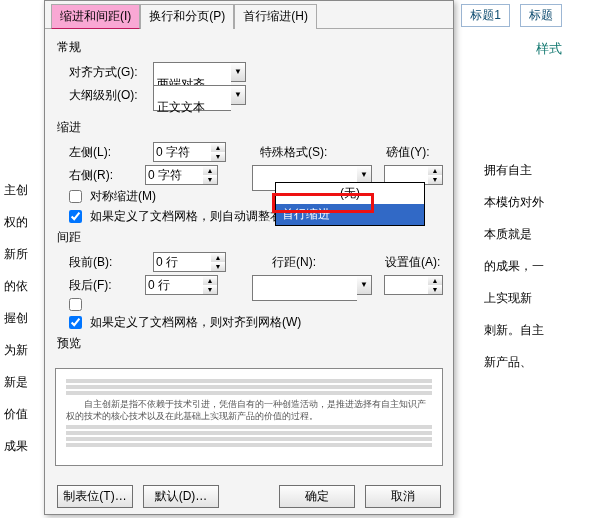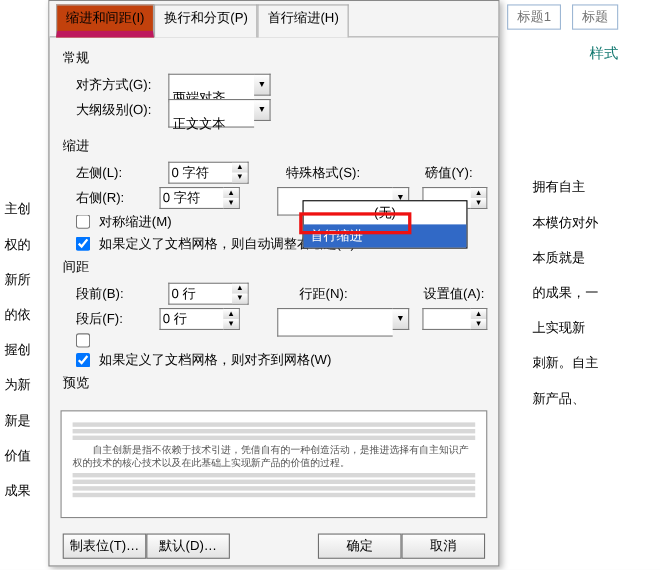--- a/index.html
+++ b/index.html
@@ -1,25 +1,25 @@
 <!DOCTYPE html>
 <html><head>
 <meta charset="utf-8">
 <style>
 *{box-sizing:border-box;margin:0;padding:0;font-family:"Microsoft YaHei",SimSun,Arial,sans-serif;font-size:12px;color:#000}
 body{background:#fff;width:600px;height:518px;position:relative;overflow:hidden}
 .bg-text{position:absolute;left:0;top:170px;right:0;padding:4px;line-height:32px;color:#222;font-size:15px}
 .bg-text span{display:block}
 .styles-label{position:absolute;right:38px;top:40px;color:#0f766e;font-size:13px}
-.style-chip{position:absolute;top:4px;border:1px solid #9db7d4;background:#fff;padding:2px 8px;color:#737373;font-size:12px}
+.style-chip{position:absolute;top:4px;border:1px solid #9db7d4;background:#fff;padding:2px 8px;color:#0c4a6e;font-size:12px}
 .chip1{right:90px}.chip2{right:38px}
 .dlg{position:absolute;left:44px;top:0;width:410px;height:515px;border:1px solid #888;background:#f4f4f4;box-shadow:2px 2px 6px rgba(0,0,0,.3)}
 .tabs{display:flex;border-bottom:1px solid #aaa;background:#f4f4f4;padding:2px 2px 0 6px;gap:0}
 .tab{padding:3px 8px;border:1px solid #aaa;border-bottom:none;background:#f4f4f4;position:relative;top:1px;cursor:default}
-.tab.active{background:#c2410c;border-bottom:6px solid #be185d}
+.tab.active{background:#f9a8d4;border-bottom:1px solid #be185d}
 .pane{padding:6px 10px}
 .group-title{margin:4px 0 6px 2px}
 .row{display:flex;align-items:center;margin:3px 0 3px 14px;gap:4px;position:relative}
 .lbl{width:80px}
 .lbl2{width:auto;margin-left:20px}
 select,input[type=text]{height:20px;border:1px solid #7a7a7a;background:#fff;padding:0 2px}
 .spin-wrap{display:inline-flex;align-items:stretch;height:20px}
 .spin-wrap input{width:58px;border-right:none}
 .spin{display:flex;flex-direction:column;width:15px;border:1px solid #7a7a7a;border-left:none}
 .spin div{flex:1;background:linear-gradient(#fff,#ddd);font-size:7px;text-align:center;line-height:9px;cursor:pointer}
@@ -27,21 +27,21 @@
 .dd-combo{display:inline-flex;align-items:stretch;height:20px}
 .dd-combo .val{width:135px;border:1px solid #7a7a7a;border-right:none;background:#fff;height:20px;line-height:18px;padding:12px 3px}
 .chk{margin-right:4px;vertical-align:middle}
 .dropdown-pop{position:absolute;left:230px;top:181px;width:150px;border:1px solid #000;background:#fff;z-index:5}
 .dropdown-pop .opt{padding:2px 6px;cursor:pointer}
 .dropdown-pop .opt.hl{background:#3169C6;color:#fff}
 .hl-ring{position:absolute;left:227px;top:192px;width:102px;height:20px;border:3px solid #e11;z-index:6;pointer-events:none}
 .preview-box{margin:4px 10px;border:1px solid #888;background:#fff;height:98px;padding:8px 10px;overflow:hidden}
 .pv-line{height:4px;background:#d8d8d8;margin:2px 0}
 .pv-text{font-size:9px;color:#555;line-height:12px;margin:3px 0;text-indent:18px}
-.btnbar{position:absolute;left:0;right:0;bottom:6px;display:flex;padding:0 12px;align-items:center}
+.btnbar{position:absolute;left:0;right:0;bottom:6px;display:flex;gap:10px;padding:0 12px;align-items:center}
 .btnbar .spacer{flex:1}
 .btn{min-width:76px;height:23px;border:1px solid #707070;background:linear-gradient(#fdfdfd,#e3e3e3);text-align:center;line-height:21px;cursor:pointer}
 </style>
 </head>
 <body>
 
 <div class="bg-text">
   <span>主创</span>
     <span>权的</span>
     <span>新所</span>

